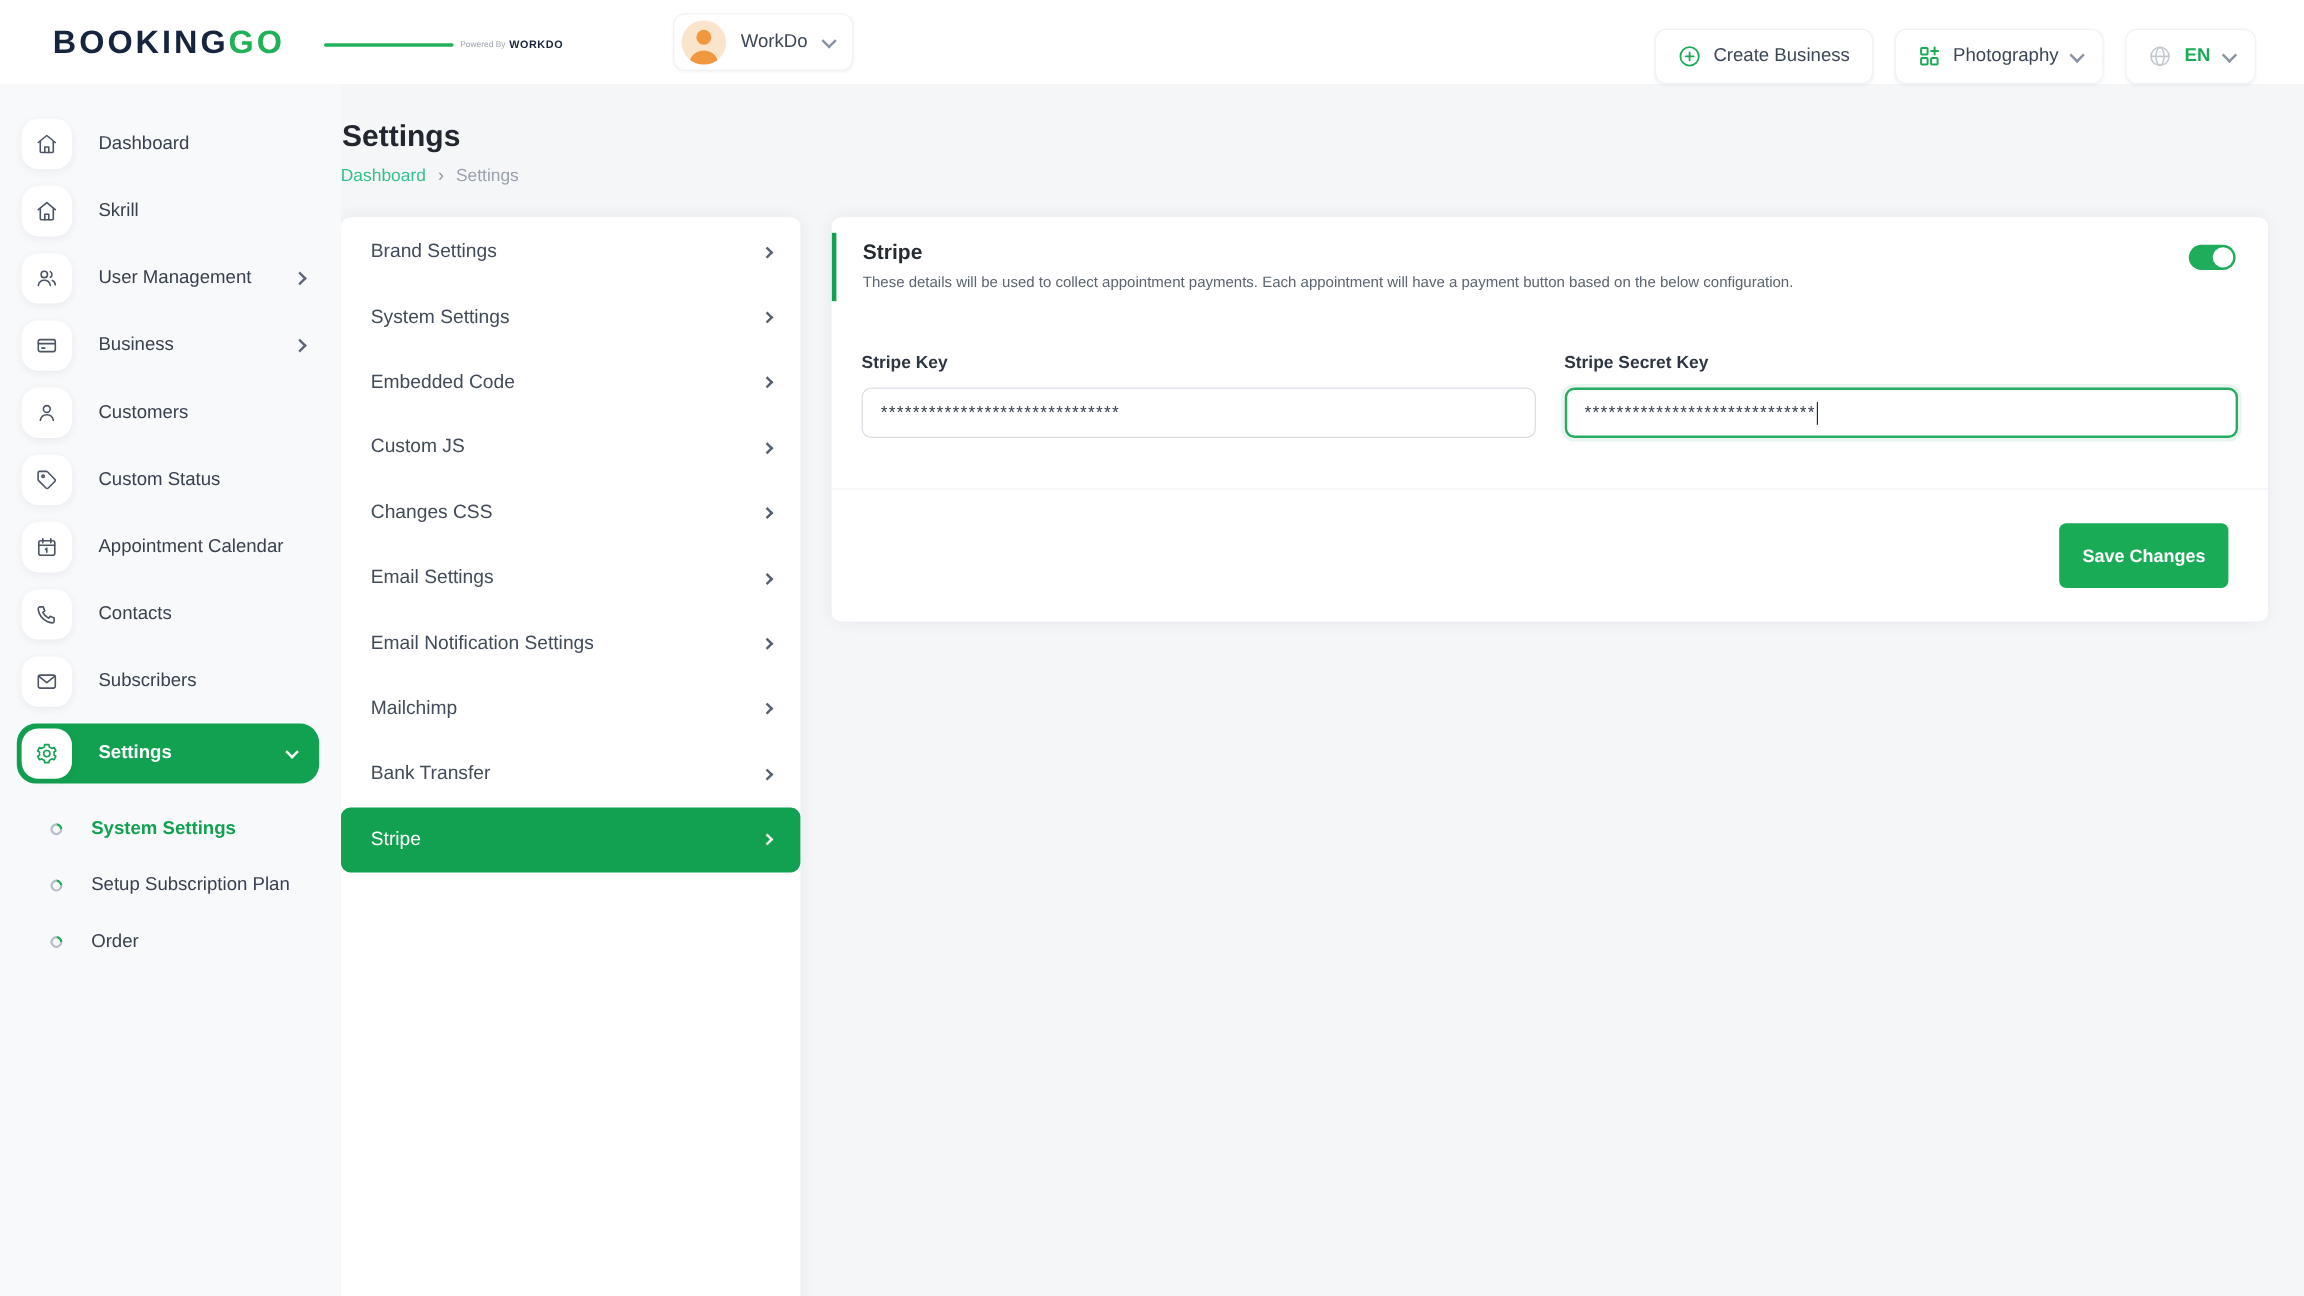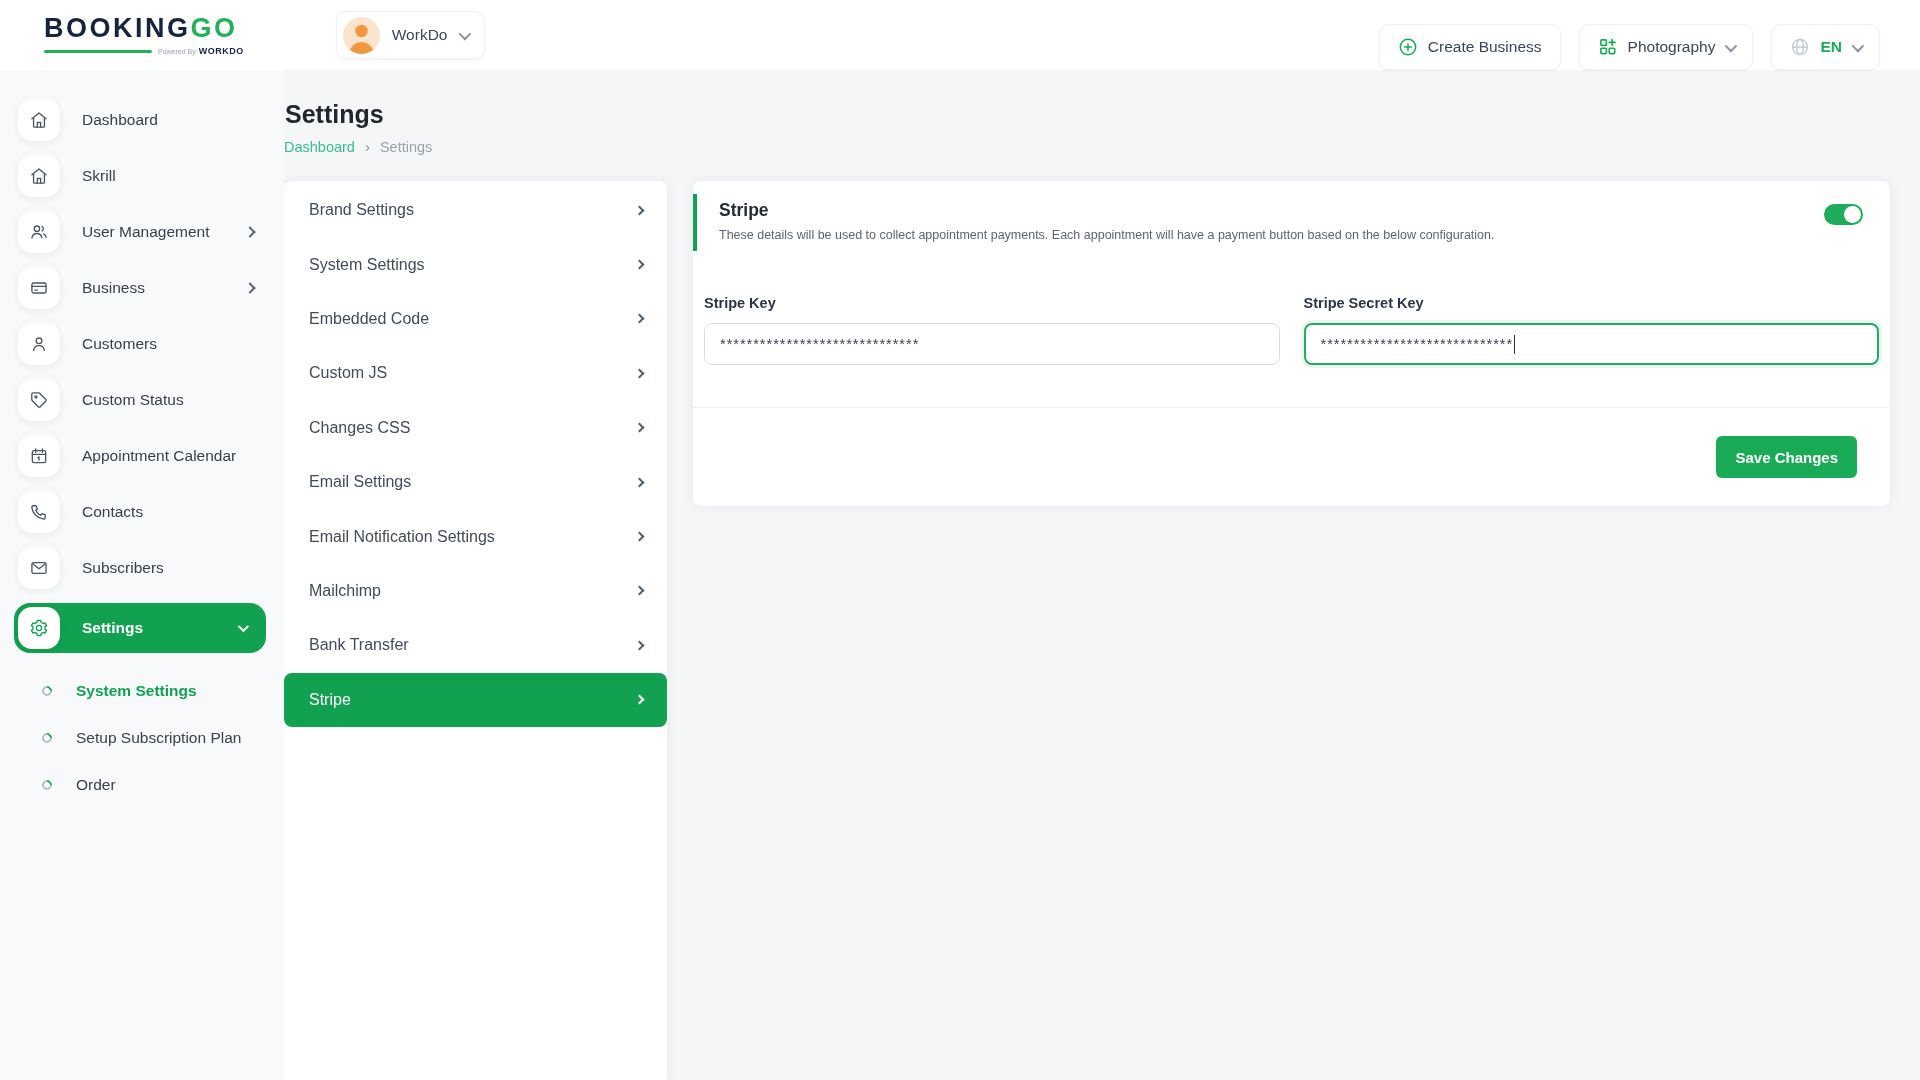--- a/index.html
+++ b/index.html
@@ -1,21 +1,21 @@
 <!DOCTYPE html>
 <html><head>
 <meta charset="utf-8">
 <style>
   * { margin:0; padding:0; box-sizing:border-box; }
   html,body { width:1920px; height:1080px; overflow:hidden; }
   body { font-family:"Liberation Sans","DejaVu Sans",sans-serif; background:#f5f6f8; color:#39404e; }
 
   
   .topbar { position:fixed; top:0; left:0; right:0; height:70px; background:#fff; display:flex; align-items:center; padding:0 40px 0 44px; z-index:20; }
-  .logo { display:flex; flex-direction:column; line-height:1; }
+  .logo { display:flex; flex-direction:row; line-height:1;gap:32px; }
   .logo-name { font-size:27px; font-weight:800; letter-spacing:2.5px; color:#17243e; }
   .logo-go { color:#21b158; }
   .logo-sub { display:flex; align-items:center; margin-top:5px; }
   .logo-line { height:3px; width:108px; background:#21b158; border-radius:2px; margin-right:6px; }
   .logo-powered { font-size:7px; color:#9aa1ac; margin-right:3px; }
   .logo-powered-brand { font-size:9px; font-weight:800; color:#17243e; letter-spacing:.5px; }
 
   .workdo-pill { margin-left:92px; display:flex; align-items:center; gap:12px; height:48px; border-radius:10px; background:#fff; border:1px solid #f0f2f5; box-shadow:0 1px 3px rgba(16,24,40,.05); padding:5px 16px 5px 6px; cursor:pointer; }
   .avatar { width:37px; height:37px; border-radius:50%; background:#fbe4cc; display:flex; align-items:flex-end; justify-content:center; overflow:hidden; }
   .workdo-label { font-size:15.5px; color:#3c4656; font-weight:500; }
@@ -59,28 +59,28 @@
   .menu-item.active .menu-chev { border-color:#fff; }
 
   .panel-card { flex:1; margin-left:26px; background:#fff; border-radius:8px; box-shadow:0 0 14px rgba(30,41,59,.06); position:relative; overflow:hidden; }
   .panel-accent { position:absolute; left:0; top:13px; width:4px; height:57px; background:#12a150; }
   .panel-header { padding:19px 26px 10px; position:relative; }
   .panel-title { font-size:17.5px; font-weight:700; color:#262b33; }
   .panel-desc { font-size:12.5px; color:#5b6470; margin-top:7px; }
   .toggle { position:absolute; right:27px; top:23px; width:39px; height:21px; border-radius:12px; background:#1fad5c; cursor:pointer; }
   .toggle-knob { position:absolute; top:2px; right:2px; width:17px; height:17px; background:#fff; border-radius:50%; }
 
-  .panel-body { padding:43px 11px 42px; display:grid; grid-template-columns:1fr 1fr; column-gap:24px; }
+  .panel-body { padding:43px 25px 42px; display:grid; grid-template-columns:1fr 1fr; column-gap:24px; }
   .field-label { font-size:14.5px; font-weight:600; color:#2e3542; margin-bottom:12px; }
   .input { height:42px; border:1px solid #d9dde3; border-radius:8px; display:flex; align-items:center; padding:0 15px; font-size:14.5px; color:#3a4250; letter-spacing:1px; background:#fff; cursor:text; }
   .input.focused { border:2px solid #27ab63; box-shadow:0 0 0 3px rgba(39,171,99,.1); }
   .caret { display:inline-block; width:0; height:19px; border-left:1.5px solid #2b303a; margin-left:1px; }
 
   .panel-footer { border-top:1px solid #edeff2; padding:28px 33px; display:flex; justify-content:flex-end; }
-  .save-btn { background:#1aab57; color:#fff; font-size:15px; font-weight:600; height:42px; padding:0 19px; border-radius:6px; border:none; cursor:pointer; font-family:inherit; }
+  .save-btn { background:#1aab57; color:#fff; font-size:15px; font-weight:600; height:54px; padding:0 19px; border-radius:6px; border:none; cursor:pointer; font-family:inherit; }
 
   .icon-svg { width:20px; height:20px; stroke:#4b5563; fill:none; stroke-width:1.6; stroke-linecap:round; stroke-linejoin:round; }
   .green-stroke { stroke:#1aab57 !important; }
   .gray-stroke { stroke:#c3c9d2 !important; }
 </style>
 </head>
 <body>
 
 <div class="topbar">
   <div class="logo">

